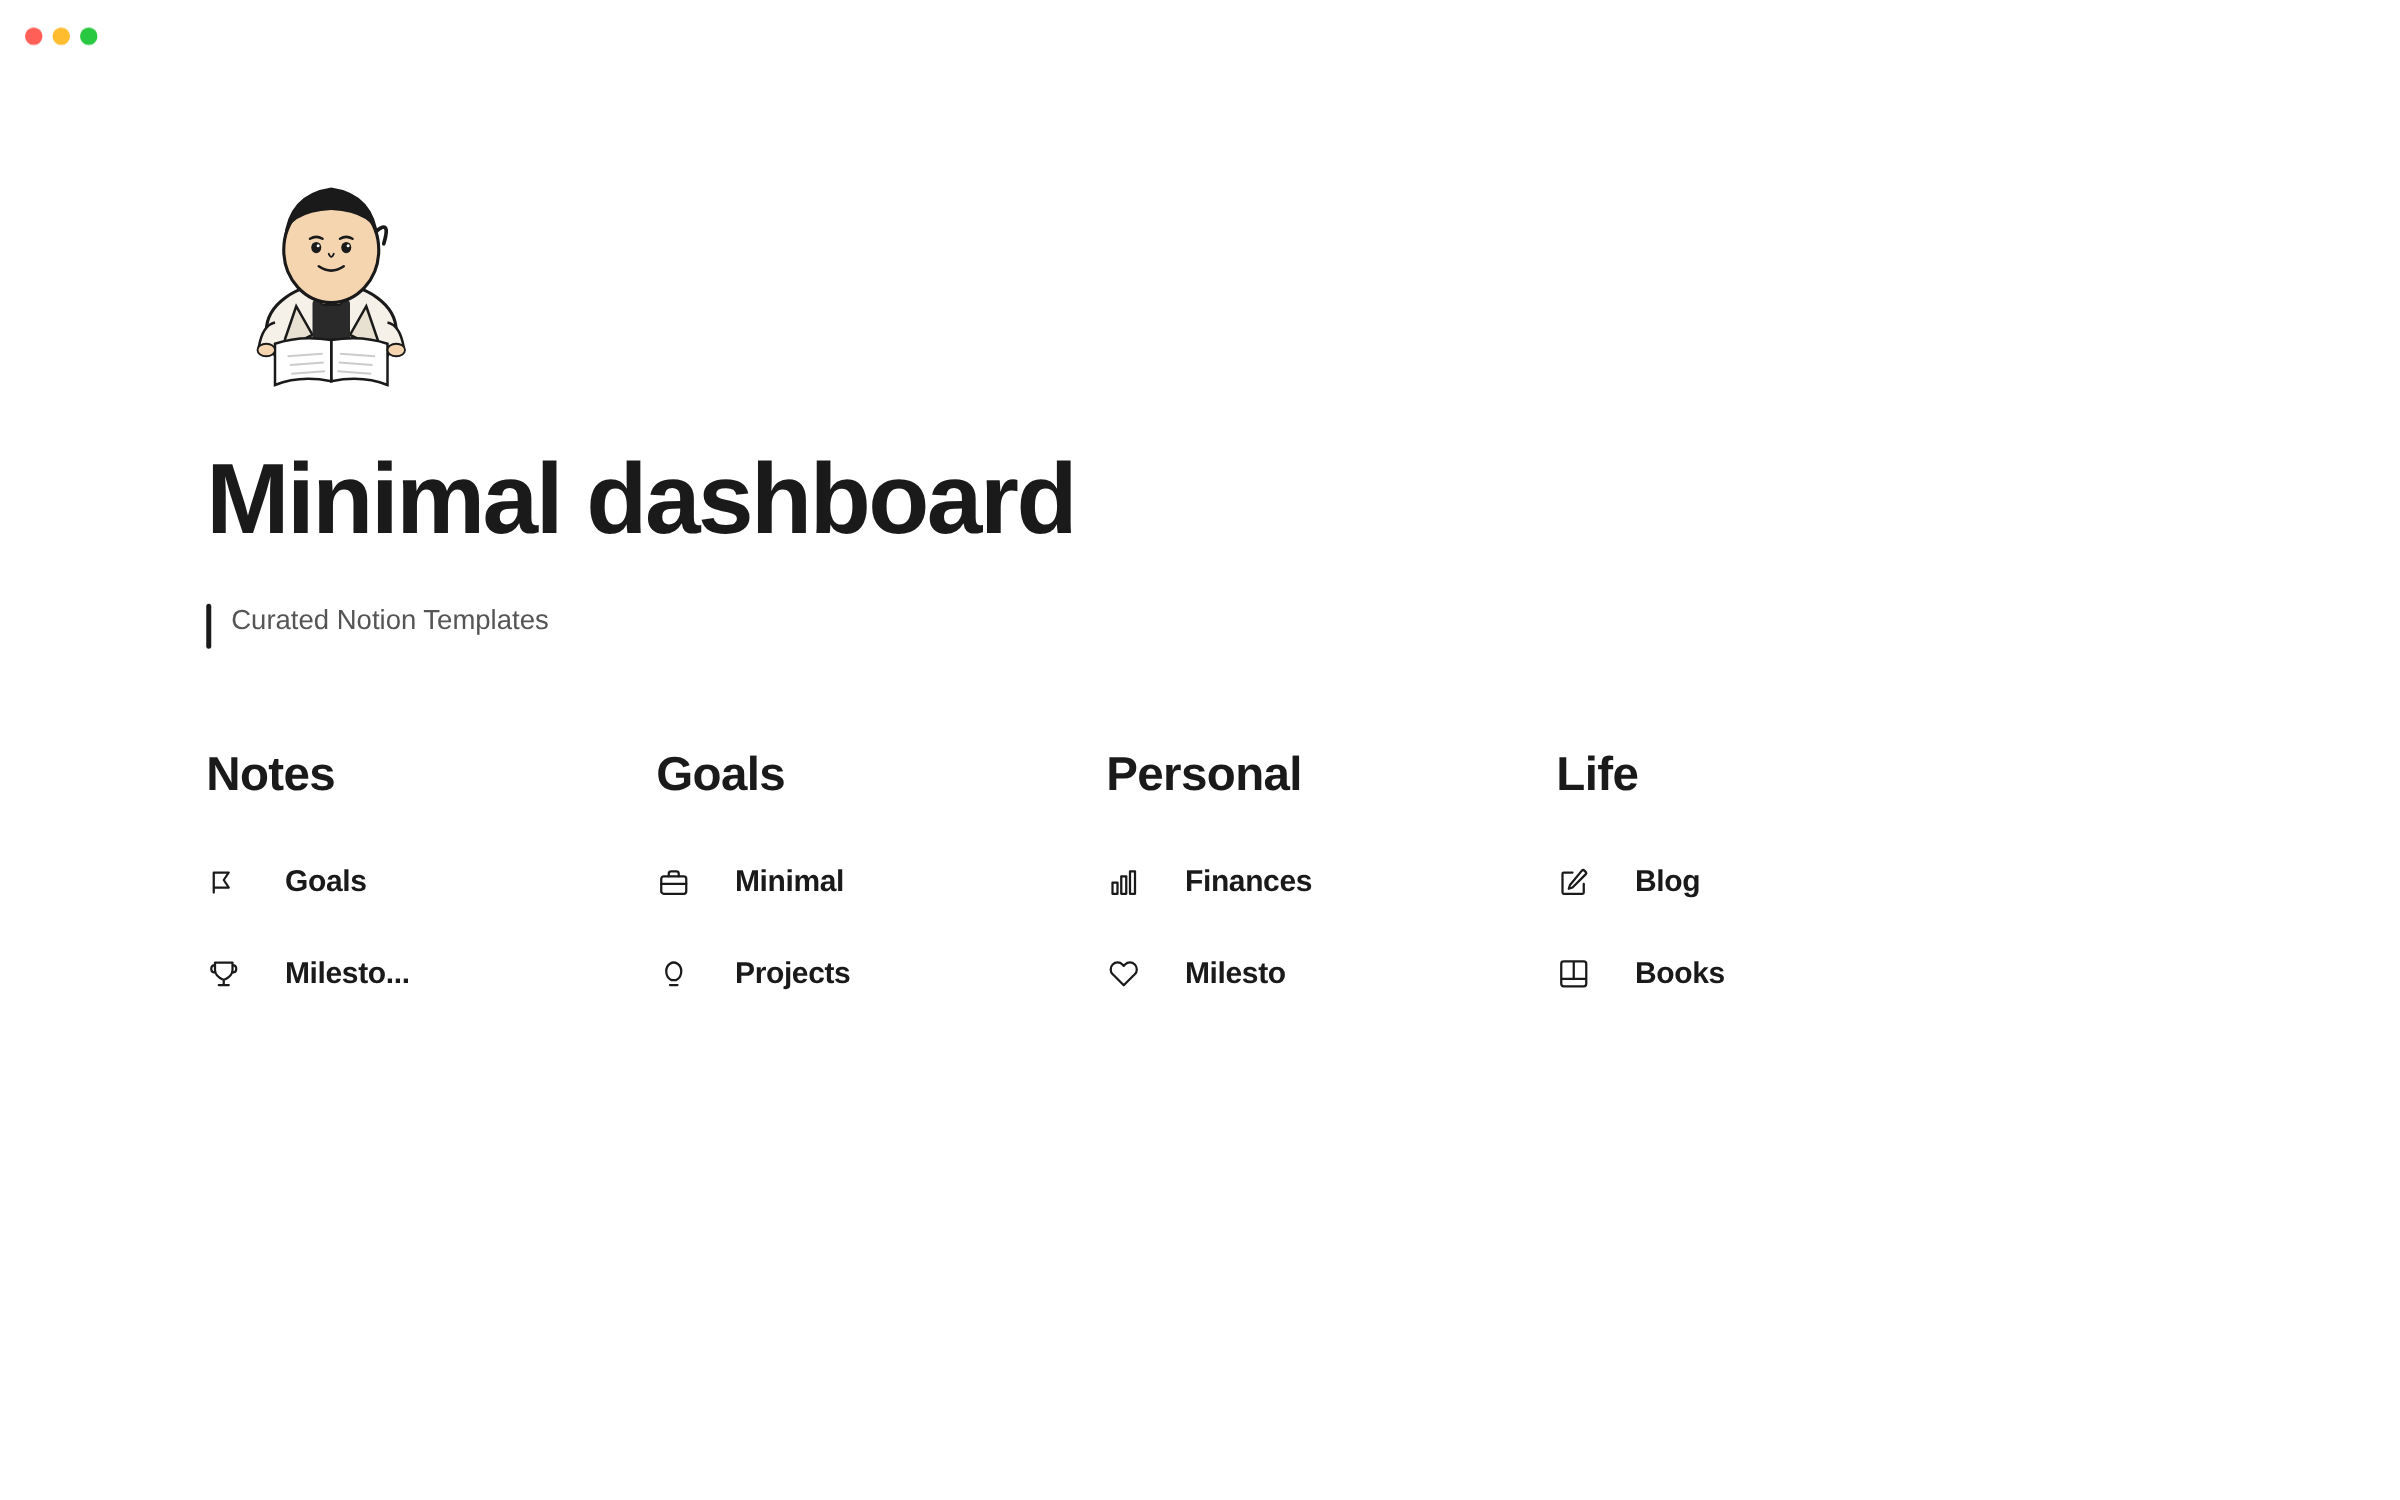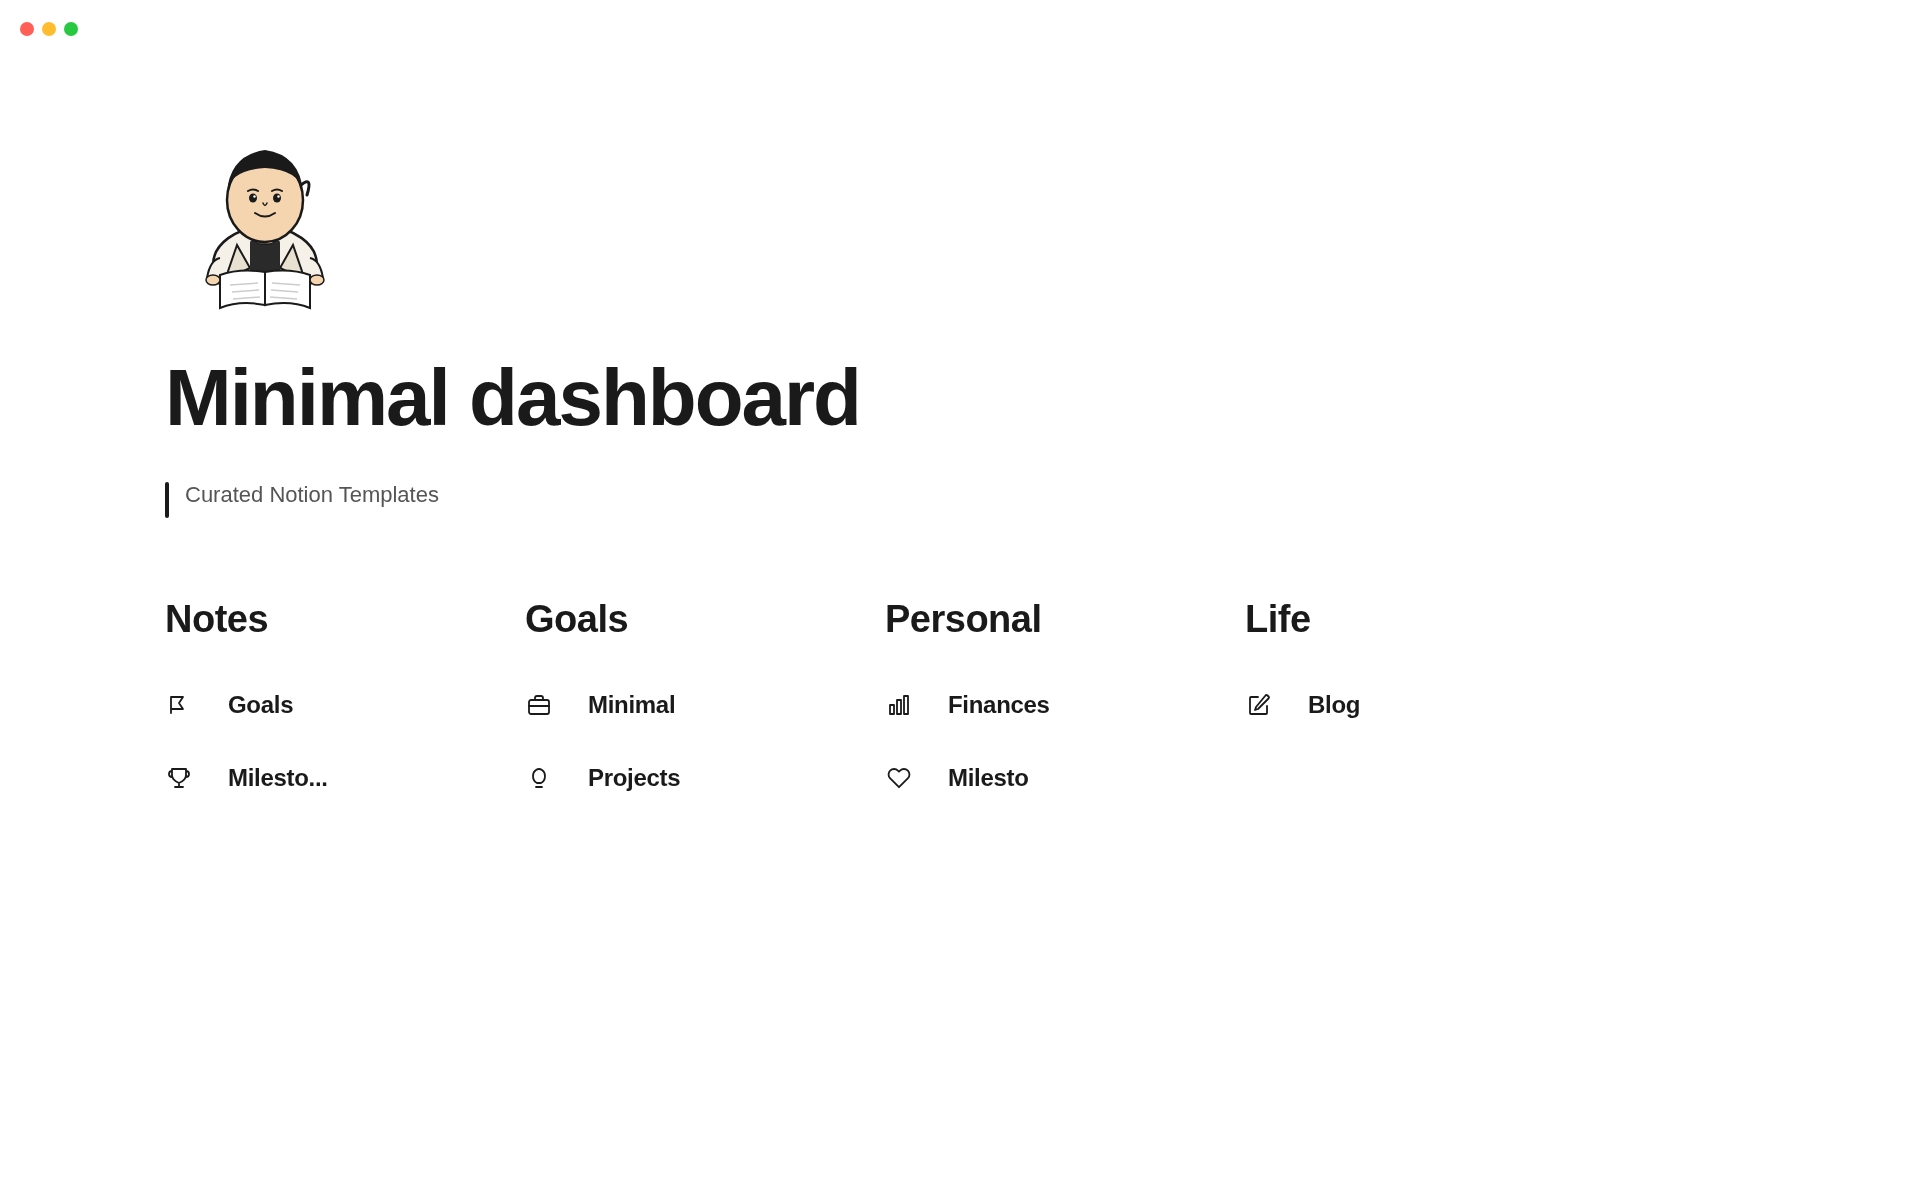--- a/index.html
+++ b/index.html
@@ -287,16 +287,24 @@
       <h2 class="category-title">Life</h2>
       <div class="category-item">
         <span class="category-item-icon">
           <svg class="icon-svg" viewBox="0 0 24 24">
               <path d="M11 4 L4 4 Q3 4 3 5 L3 20 Q3 21 4 21 L19 21 Q20 21 20 20 L20 13"></path>
               <path d="M18.5 2.5 Q19.5 1.5 20.5 2.5 L21.5 3.5 Q22.5 4.5 21.5 5.5 L11 16 L8 17 L9 14 Z"></path>
             </svg>
         </span>
         <span class="category-item-label">Blog</span>
       </div>
+      <div class="category-item">
+        <span class="category-item-icon">
+          <svg class="icon-svg" viewBox="0 0 24 24">
+              <path d="M2 4 Q2 2 4 2 L20 2 Q22 2 22 4 L22 20 Q22 22 20 22 L4 22 Q2 22 2 20 Z M2 16 L22 16 M12 2 L12 16"></path>
+            </svg>
+        </span>
+        <span class="category-item-label">Books</span>
+      </div>
     </div>
 
   </div>
 </div>
 
 </body></html>

